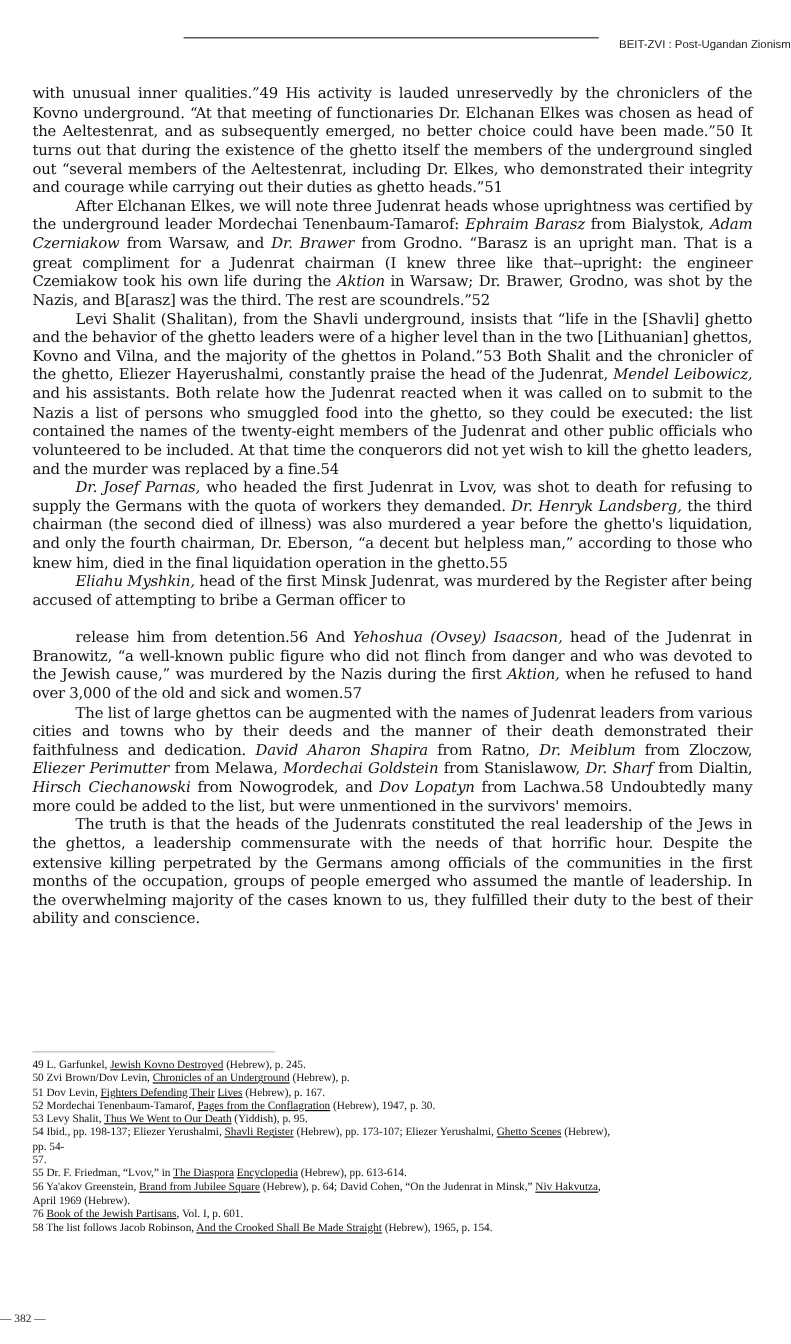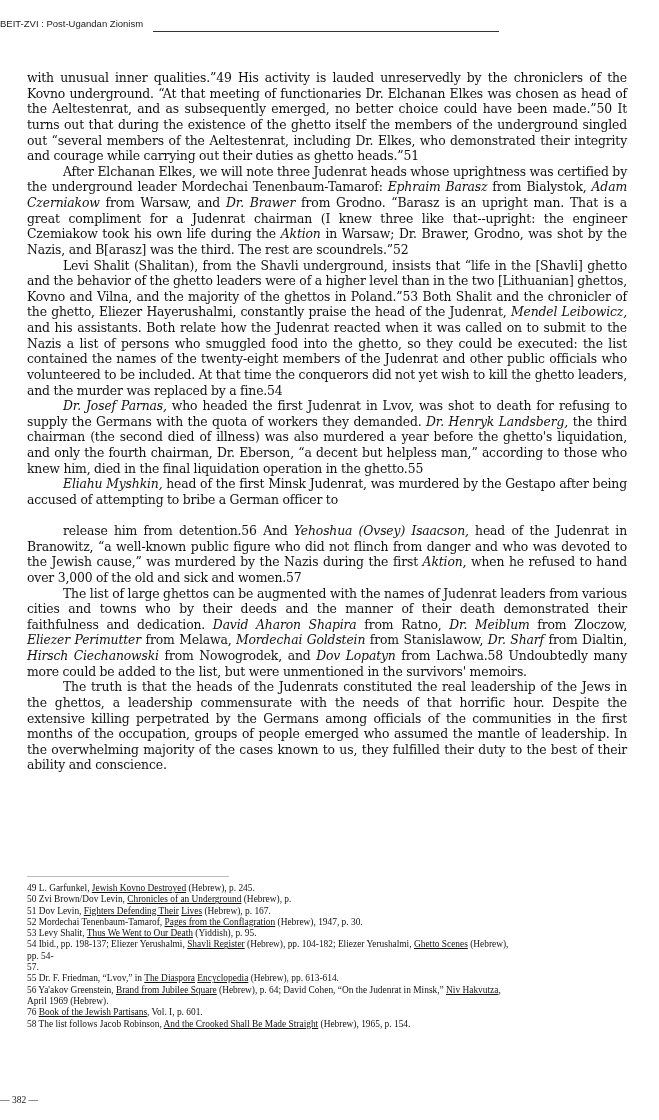--- a/index.html
+++ b/index.html
@@ -1,18 +1,18 @@
 <!DOCTYPE html>
 <html><head>
 <meta charset="utf-8">
 <style>
   html, body { margin: 0; padding: 0; background: #ffffff; }
   body { width: 659px; height: 1120px; position: relative; overflow: hidden; color: #111; }
   .running-head {
-    position: absolute; top: 18px; left: 0; width: 659px; text-align: left;
+    position: absolute; top: 32px; left: 0; width: 659px; text-align: right;
     font-family: "Liberation Sans", sans-serif; font-size: 9.5px; color: #222;
   }
   .head-rule {
     position: absolute; top: 31px; left: 153px; width: 346px; height: 0;
     border-top: 1px solid #333;
   }
   .body-text {
     position: absolute; left: 27px; top: 70px; width: 600px;
     font-family: "DejaVu Serif", serif; font-size: 12.4px; line-height: 15.62px;
     text-align: justify; color: #111; letter-spacing: -0.15px; word-spacing: -0.2px;
@@ -40,34 +40,34 @@
 <body>
 
 <div class="running-head">BEIT-ZVI : Post-Ugandan Zionism</div>
 <div class="head-rule"></div>
 
 <div class="body-text">
   <p><span>with unusual inner qualities.”49 His activity is lauded unreservedly by the chroniclers of the Kovno underground. “At that meeting of functionaries Dr. Elchanan Elkes was chosen as head of the Aeltestenrat, and as subsequently emerged, no better choice could have been made.”50 It turns out that during the existence of the ghetto itself the members of the underground singled out “several members of the Aeltestenrat, including Dr. Elkes, who demonstrated their integrity and courage while carrying out their duties as ghetto heads.”51</span></p>
   <p class="indent"><span>After Elchanan Elkes, we will note three Judenrat heads whose uprightness was certified by the underground leader Mordechai Tenenbaum-Tamarof: </span><em>Ephraim Barasz</em><span> from Bialystok, </span><em>Adam Czerniakow</em><span> from Warsaw, and </span><em>Dr. Brawer</em><span> from Grodno. “Barasz is an upright man. That is a great compliment for a Judenrat chairman (I knew three like that--upright: the engineer Czemiakow took his own life during the </span><em>Aktion</em><span> in Warsaw; Dr. Brawer, Grodno, was shot by the Nazis, and B[arasz] was the third. The rest are scoundrels.”52</span></p>
   <p class="indent"><span>Levi Shalit (Shalitan), from the Shavli underground, insists that “life in the [Shavli] ghetto and the behavior of the ghetto leaders were of a higher level than in the two [Lithuanian] ghettos, Kovno and Vilna, and the majority of the ghettos in Poland.”53 Both Shalit and the chronicler of the ghetto, Eliezer Hayerushalmi, constantly praise the head of the Judenrat, </span><em>Mendel Leibowicz,</em><span> and his assistants. Both relate how the Judenrat reacted when it was called on to submit to the Nazis a list of persons who smuggled food into the ghetto, so they could be executed: the list contained the names of the twenty-eight members of the Judenrat and other public officials who volunteered to be included. At that time the conquerors did not yet wish to kill the ghetto leaders, and the murder was replaced by a fine.54</span></p>
   <p class="indent"><em>Dr. Josef Parnas,</em><span> who headed the first Judenrat in Lvov, was shot to death for refusing to supply the Germans with the quota of workers they demanded. </span><em>Dr. Henryk Landsberg,</em><span> the third chairman (the second died of illness) was also murdered a year before the ghetto's liquidation, and only the fourth chairman, Dr. Eberson, “a decent but helpless man,” according to those who knew him, died in the final liquidation operation in the ghetto.55</span></p>
-  <p class="indent"><em>Eliahu Myshkin,</em><span> head of the first Minsk Judenrat, was murdered by the Gestapo after being accused of attempting to bribe a German officer to</span></p>
+  <p class="indent"><em>Eliahu Myshkin,</em><span> head of the first Minsk Judenrat, was murdered by the Register after being accused of attempting to bribe a German officer to</span></p>
   <p class="indent gap"><span>release him from detention.56 And </span><em>Yehoshua (Ovsey) Isaacson,</em><span> head of the Judenrat in Branowitz, “a well-known public figure who did not flinch from danger and who was devoted to the Jewish cause,” was murdered by the Nazis during the first </span><em>Aktion,</em><span> when he refused to hand over 3,000 of the old and sick and women.57</span></p>
   <p class="indent"><span>The list of large ghettos can be augmented with the names of Judenrat leaders from various cities and towns who by their deeds and the manner of their death demonstrated their faithfulness and dedication. </span><em>David Aharon Shapira</em><span> from Ratno, </span><em>Dr. Meiblum</em><span> from Zloczow, </span><em>Eliezer Perimutter</em><span> from Melawa, </span><em>Mordechai Goldstein</em><span> from Stanislawow, </span><em>Dr. Sharf</em><span> from Dialtin, </span><em>Hirsch Ciechanowski</em><span> from Nowogrodek, and </span><em>Dov Lopatyn</em><span> from Lachwa.58 Undoubtedly many more could be added to the list, but were unmentioned in the survivors' memoirs.</span></p>
   <p class="indent"><span>The truth is that the heads of the Judenrats constituted the real leadership of the Jews in the ghettos, a leadership commensurate with the needs of that horrific hour. Despite the extensive killing perpetrated by the Germans among officials of the communities in the first months of the occupation, groups of people emerged who assumed the mantle of leadership. In the overwhelming majority of the cases known to us, they fulfilled their duty to the best of their ability and conscience.</span></p>
 </div>
 
 <div class="fn-rule"></div>
 <div class="footnotes">
     <div class="fn"><span>49 L. Garfunkel, </span><u>Jewish Kovno Destroyed</u><span> (Hebrew), p. 245.</span></div>
     <div class="fn"><span>50 Zvi Brown/Dov Levin, </span><u>Chronicles of an Underground</u><span> (Hebrew), p.</span></div>
     <div class="fn"><span>51 Dov Levin, </span><u>Fighters Defending Their</u><span> </span><u>Lives</u><span> (Hebrew), p. 167.</span></div>
     <div class="fn"><span>52 Mordechai Tenenbaum-Tamarof, </span><u>Pages from the Conflagration</u><span> (Hebrew), 1947, p. 30.</span></div>
     <div class="fn"><span>53 Levy Shalit, </span><u>Thus We Went to Our Death</u><span> (Yiddish), p. 95.</span></div>
-    <div class="fn"><span>54 Ibid., pp. 198-137; Eliezer Yerushalmi, </span><u>Shavli Register</u><span> (Hebrew), pp. 104-182; Eliezer Yerushalmi, </span><u>Ghetto Scenes</u><span> (Hebrew),</span></div>
+    <div class="fn"><span>54 Ibid., pp. 198-137; Eliezer Yerushalmi, </span><u>Shavli Register</u><span> (Hebrew), pp. 173-107; Eliezer Yerushalmi, </span><u>Ghetto Scenes</u><span> (Hebrew),</span></div>
     <div class="fn"><span>pp. 54-</span></div>
     <div class="fn"><span>57.</span></div>
     <div class="fn"><span>55 Dr. F. Friedman, “Lvov,” in </span><u>The Diaspora</u><span> </span><u>Encyclopedia</u><span> (Hebrew), pp. 613-614.</span></div>
     <div class="fn"><span>56 Ya'akov Greenstein, </span><u>Brand from Jubilee Square</u><span> (Hebrew), p. 64; David Cohen, “On the Judenrat in Minsk,” </span><u>Niv Hakvutza</u><span>,</span></div>
     <div class="fn"><span>April 1969 (Hebrew).</span></div>
     <div class="fn"><span>76 </span><u>Book of the Jewish Partisans</u><span>, Vol. I, p. 601.</span></div>
     <div class="fn"><span>58 The list follows Jacob Robinson, </span><u>And the Crooked Shall Be Made Straight</u><span> (Hebrew), 1965, p. 154.</span></div>
   </div>
 
 <div class="page-number">—   382   —</div>

